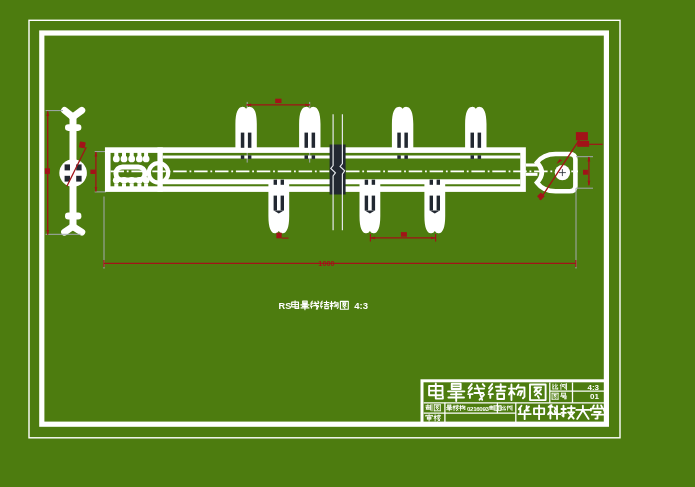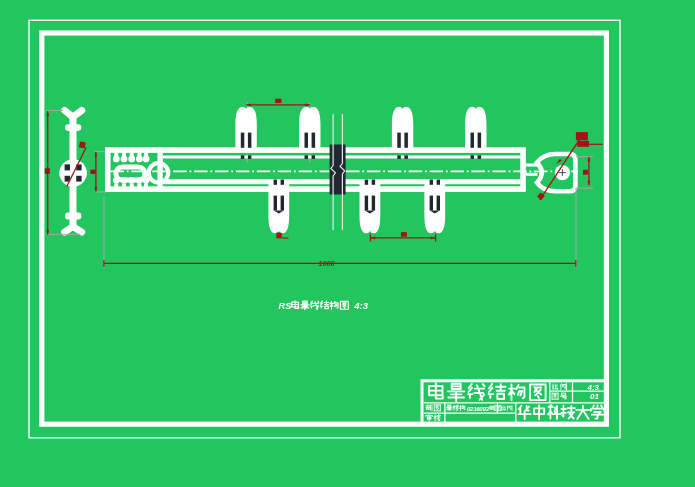--- a/index.html
+++ b/index.html
@@ -1,16 +1,16 @@
 <!DOCTYPE html>
 <html><head>
 <meta charset="utf-8">
 <style>
 html,body{margin:0;padding:0;background:#222831;}
-#page{position:relative;width:695px;height:487px;background:#22c55e;overflow:hidden;font-style:italic;}
+#page{position:relative;width:695px;height:487px;background:#4d7c0f;overflow:hidden;}
 </style>
 </head>
 <body>
 
 <div id="page">
 <svg width="695" height="487" viewBox="0 0 695 487">
 
 <rect x="29.00" y="20.30" width="591.00" height="417.50" fill="none" stroke="#ffffff" stroke-width="1.40"></rect>
 
 <rect x="41.80" y="33.00" width="564.60" height="391.20" fill="none" stroke="#ffffff" stroke-width="5.20"></rect>

